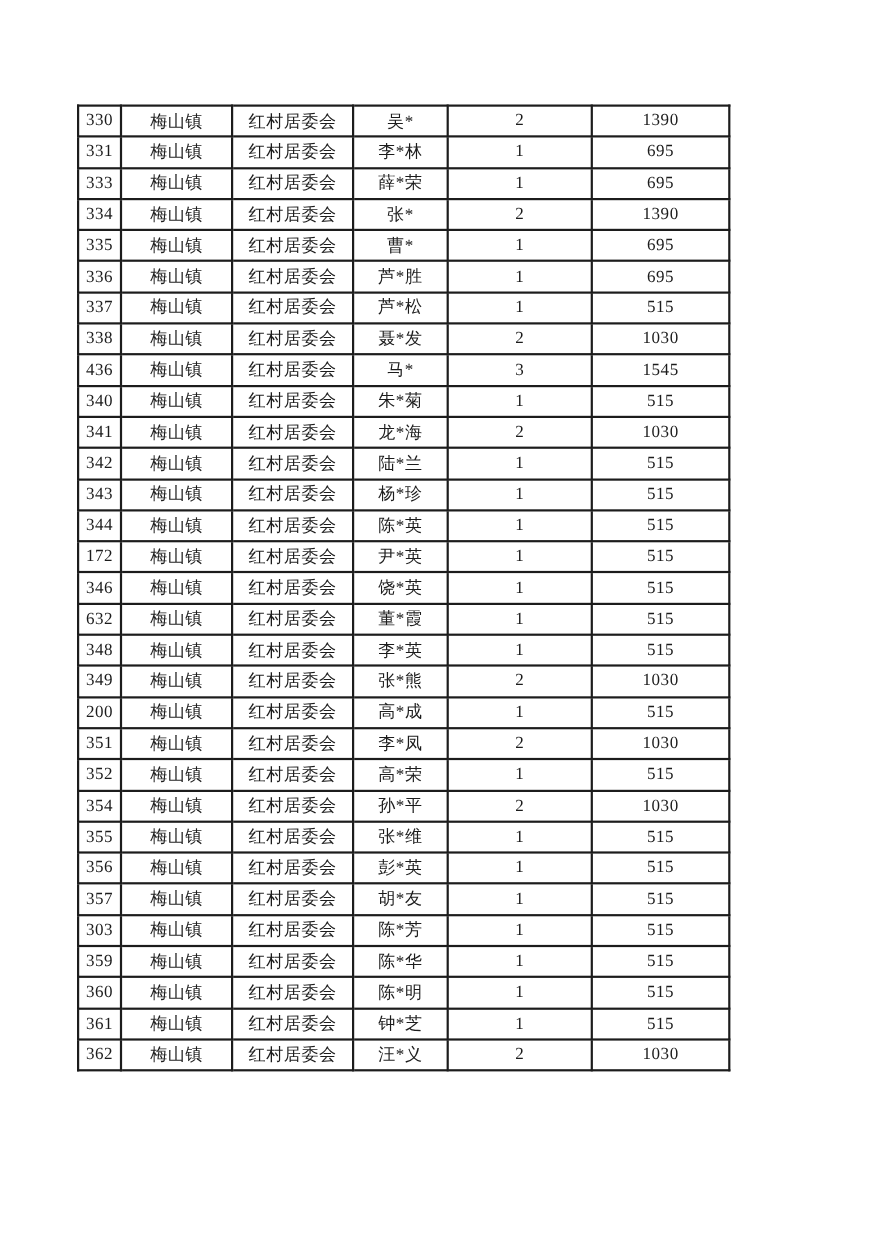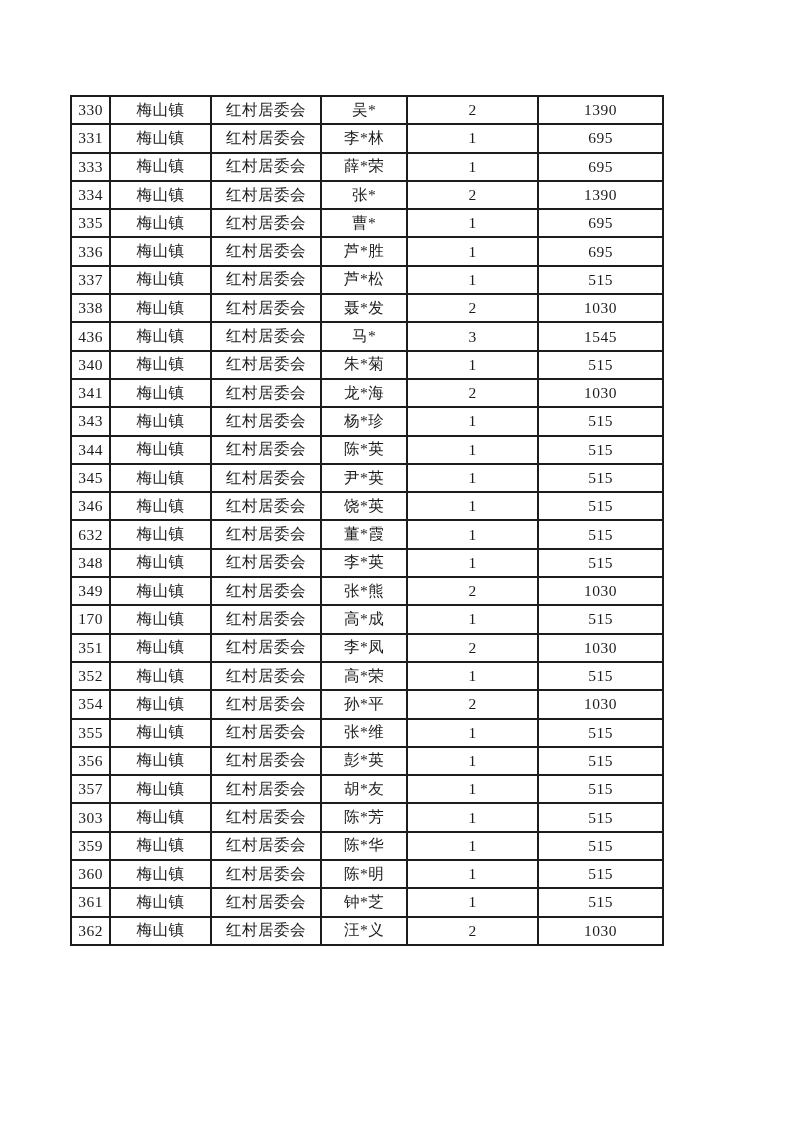--- a/index.html
+++ b/index.html
@@ -142,37 +142,45 @@
         </tr>
         <tr>
           <td>341</td>
           <td>梅山镇</td>
           <td>红村居委会</td>
           <td>龙*海</td>
           <td>2</td>
           <td>1030</td>
         </tr>
         <tr>
+          <td>342</td>
+          <td>梅山镇</td>
+          <td>红村居委会</td>
+          <td>陆*兰</td>
+          <td>1</td>
+          <td>515</td>
+        </tr>
+        <tr>
           <td>343</td>
           <td>梅山镇</td>
           <td>红村居委会</td>
           <td>杨*珍</td>
           <td>1</td>
           <td>515</td>
         </tr>
         <tr>
           <td>344</td>
           <td>梅山镇</td>
           <td>红村居委会</td>
           <td>陈*英</td>
           <td>1</td>
           <td>515</td>
         </tr>
         <tr>
-          <td>345</td>
+          <td>172</td>
           <td>梅山镇</td>
           <td>红村居委会</td>
           <td>尹*英</td>
           <td>1</td>
           <td>515</td>
         </tr>
         <tr>
           <td>346</td>
           <td>梅山镇</td>
           <td>红村居委会</td>
@@ -198,21 +206,21 @@
         </tr>
         <tr>
           <td>349</td>
           <td>梅山镇</td>
           <td>红村居委会</td>
           <td>张*熊</td>
           <td>2</td>
           <td>1030</td>
         </tr>
         <tr>
-          <td>170</td>
+          <td>200</td>
           <td>梅山镇</td>
           <td>红村居委会</td>
           <td>高*成</td>
           <td>1</td>
           <td>515</td>
         </tr>
         <tr>
           <td>351</td>
           <td>梅山镇</td>
           <td>红村居委会</td>

